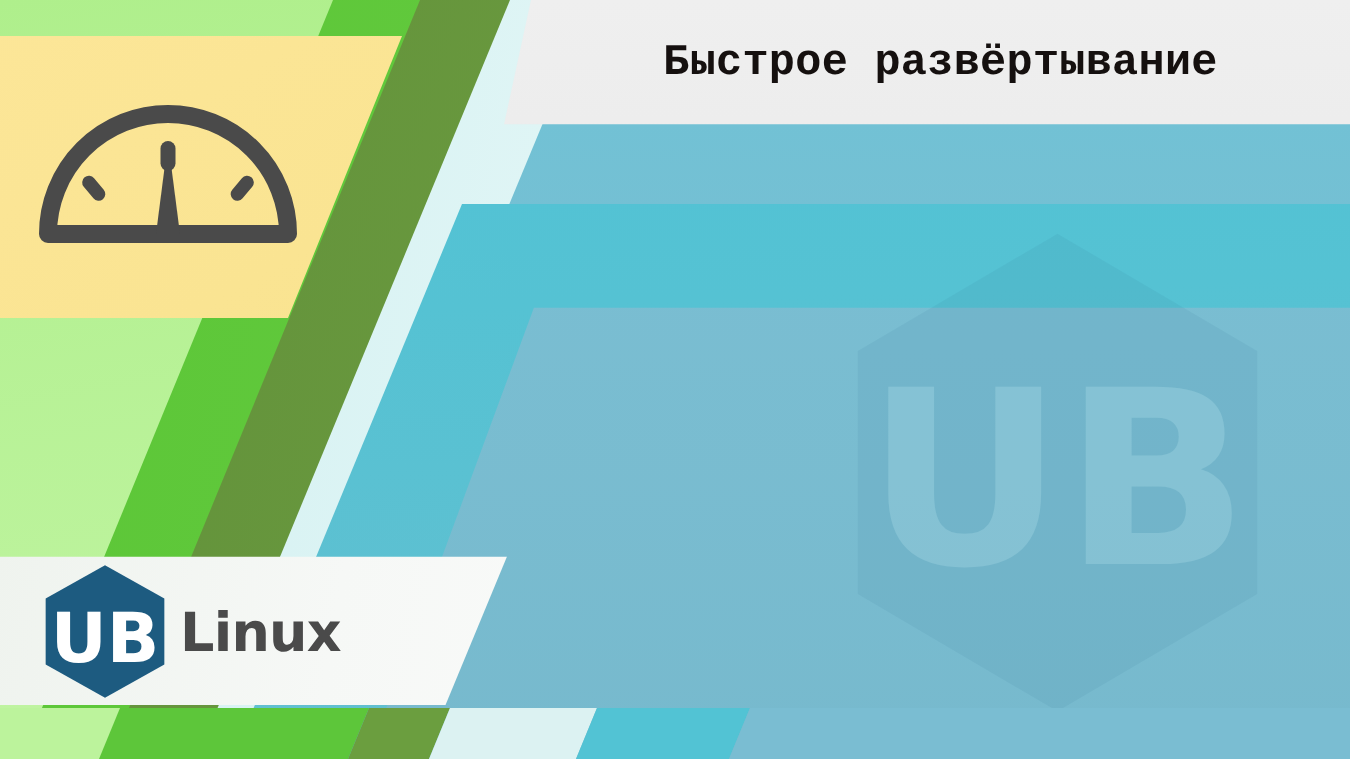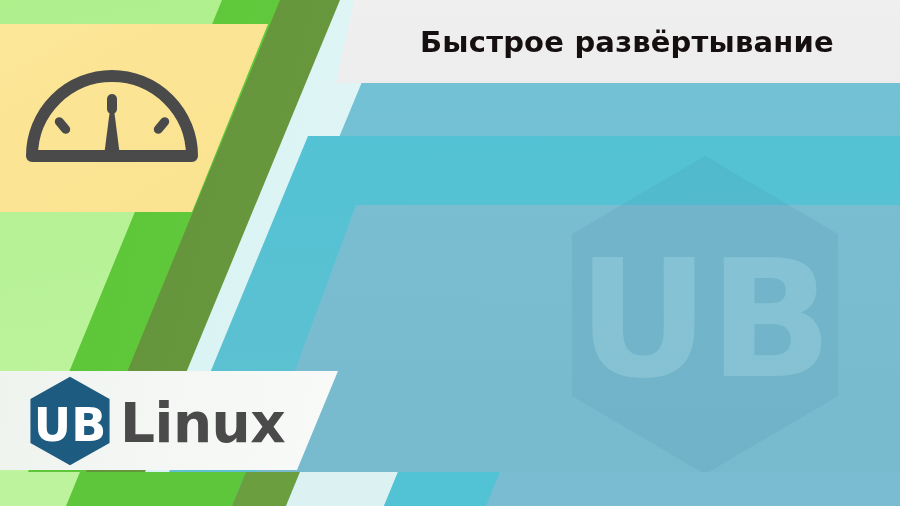--- a/index.html
+++ b/index.html
@@ -114,20 +114,21 @@
     width: 546px;
     height: 83px;
     display: flex;
     align-items: center;
     justify-content: center;
     color: #15100f;
     font-size: 29px;
     font-weight: bold;
     letter-spacing: .2px;
     white-space: nowrap;
+    font-family: Liberation Mono, monospace;
   }
 
   
   .yellow-card {
     position: absolute;
     top: 0; left: 0;
     width: 900px; height: 506px;
     background: linear-gradient(150deg, #FCE698 0%, #F8E28C 55%, #F2DA7F 100%);
     clip-path: polygon(0 24px, 268px 24px, 192px 212px, 0 212px);
     filter: drop-shadow(2px 3px 5px rgba(0,0,0,0.25));
@@ -160,21 +161,21 @@
   }
   .logo-hex {
     width: 92px;
     height: 92px;
     position: relative;
     flex: none;
   }
   .logo-hex svg { display:block; }
   .logo-word {
     margin-left: 4px;
-    font-size: 55px;
+    font-size: 36px;
     font-weight: bold;
     color: #4A4A4A;
     letter-spacing: -0.5px;
     line-height: 1;
     position: relative;
     top: 2px;
   }
 
   
   .body-text {

